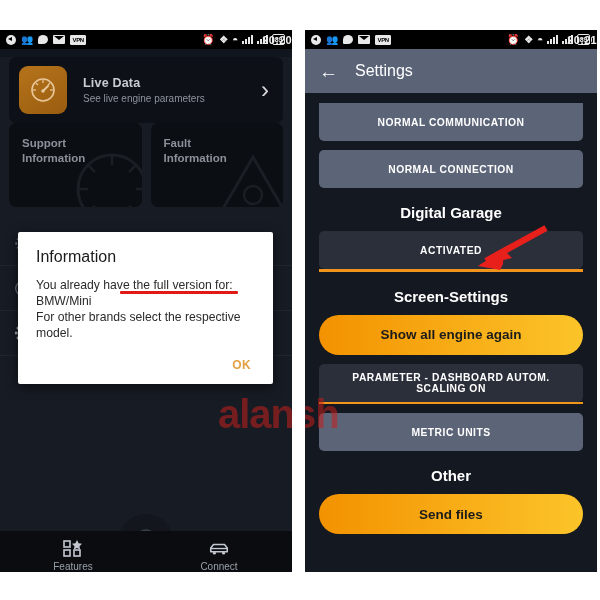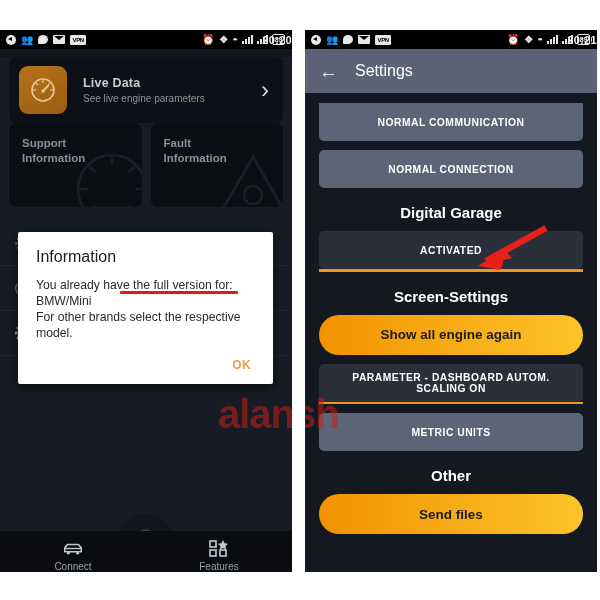--- a/index.html
+++ b/index.html
@@ -282,40 +282,40 @@
         <svg width="18" height="12" viewBox="0 0 18 12">
           <path d="M2 5 A10 10 0 0 1 16 5" fill="none" stroke="#3a3f49" stroke-width="1.6"></path>
           <path d="M5 8 A6 6 0 0 1 13 8" fill="none" stroke="#3a3f49" stroke-width="1.6"></path>
           <circle cx="9" cy="11" r="1.3" fill="#3a3f49"></circle>
         </svg>
       </div>
 
       <div class="bnav">
         <div class="bitem">
           <div class="bico">
+            <svg width="20" height="18" viewBox="0 0 20 18">
+              <rect x="1" y="1" width="6" height="6" fill="none" stroke="#c3c8d1" stroke-width="1.6"></rect>
+              <rect x="1" y="10" width="6" height="6" fill="none" stroke="#c3c8d1" stroke-width="1.6"></rect>
+              <rect x="11" y="10" width="6" height="6" fill="none" stroke="#c3c8d1" stroke-width="1.6"></rect>
+              <path d="M14 0 L15.6 3.3 L19 3.8 L16.5 6.2 L17.1 9.6 L14 8 L10.9 9.6 L11.5 6.2 L9 3.8 L12.4 3.3 Z" fill="#c3c8d1"></path>
+            </svg>
+          </div>
+          <div>Features</div>
+        </div>
+        <div class="bitem">
+          <div class="bico">
             <svg width="22" height="16" viewBox="0 0 24 16">
                 <path d="M3 11 L3 7 L6 3 L18 3 L21 7 L21 11 Z" fill="none" stroke="#c3c8d1" stroke-width="1.7" stroke-linejoin="round"></path>
                 <line x1="3" y1="7.5" x2="21" y2="7.5" stroke="#c3c8d1" stroke-width="1.5"></line>
                 <circle cx="7" cy="12.5" r="1.6" fill="#c3c8d1"></circle>
                 <circle cx="17" cy="12.5" r="1.6" fill="#c3c8d1"></circle>
               </svg>
           </div>
           <div>Connect</div>
         </div>
-        <div class="bitem">
-          <div class="bico">
-            <svg width="20" height="18" viewBox="0 0 20 18">
-              <rect x="1" y="1" width="6" height="6" fill="none" stroke="#c3c8d1" stroke-width="1.6"></rect>
-              <rect x="1" y="10" width="6" height="6" fill="none" stroke="#c3c8d1" stroke-width="1.6"></rect>
-              <rect x="11" y="10" width="6" height="6" fill="none" stroke="#c3c8d1" stroke-width="1.6"></rect>
-              <path d="M14 0 L15.6 3.3 L19 3.8 L16.5 6.2 L17.1 9.6 L14 8 L10.9 9.6 L11.5 6.2 L9 3.8 L12.4 3.3 Z" fill="#c3c8d1"></path>
-            </svg>
-          </div>
-          <div>Features</div>
-        </div>
       </div>
 
     </div>
   </div>
 
   <div class="dlg">
     <div class="dlg-title">Information</div>
     <div class="dlg-body">
       <div>You already have the full version for:</div>
       <div class="dlg-underline"></div>

